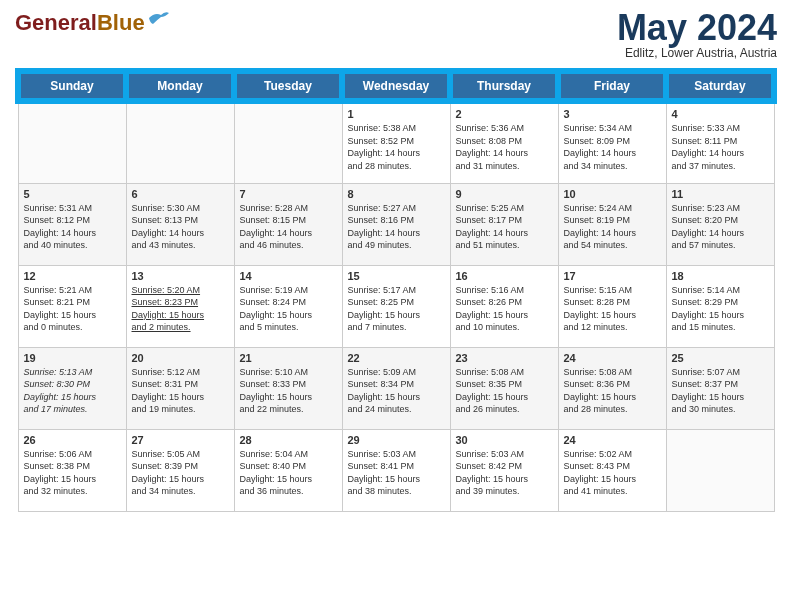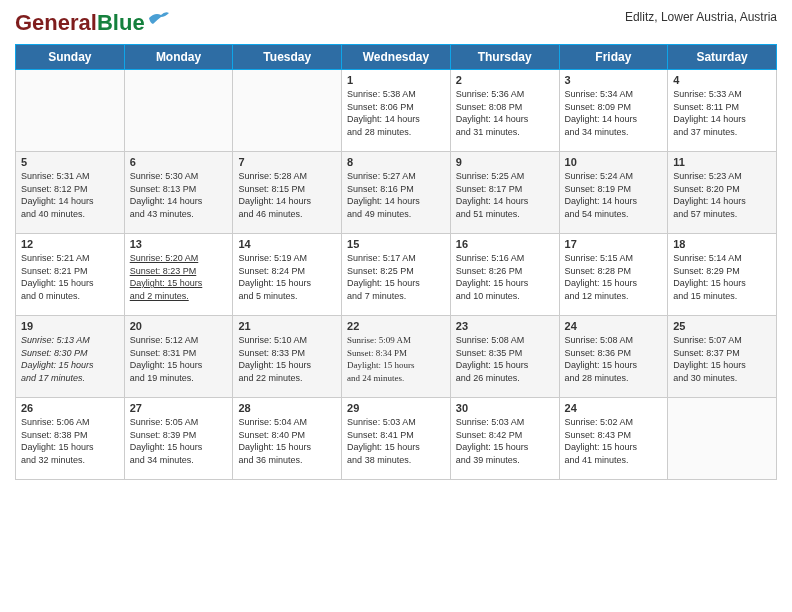--- a/index.html
+++ b/index.html
@@ -52,21 +52,21 @@
       border-collapse: collapse;
       table-layout: fixed;
     }
     thead th {
       background-color: #2e6da4;
       color: #fff;
       text-align: center;
       font-size: 12px;
       font-weight: bold;
       padding: 5px 3px;
-      border: 1px solid #0ea5e9;
+      border: 6px solid #0ea5e9;
     }
     tbody td {
       border: 1px solid #ccc;
       vertical-align: top;
       padding: 4px 5px;
       font-size: 9.5px;
       color: #333;
       height: 82px;
       background: #fff;
     }
@@ -89,28 +89,29 @@
     }
   </style>
 </head>
 <body>
 
 <div class="container">
   <div class="header">
     <div class="logo">
       <div style="display:flex; align-items:center;">
         <span class="logo-text">
-          <span>General</span><span style="color:#15803d;text-align:center;">Blue</span>
+          <span>General</span><span style="color:#a16207;text-align:center;">Blue</span>
         </span>
         <svg width="24" height="18" viewBox="0 0 24 18" style="margin-left:2px;margin-bottom:8px;">
           <path d="M2,8 Q8,2 14,5 Q18,1 22,3 Q18,7 14,7 Q10,10 6,14 Q3,13 2,8Z" fill="#4a9fd4"></path>
         </svg>
       </div>
     </div>
     <div class="title-block">
+      <div class="month-title">May 2024</div>
       <div class="location">Edlitz, Lower Austria, Austria</div>
     </div>
   </div>
 
   <table>
     <thead>
       <tr>
         <th>Sunday</th>
         <th>Monday</th>
         <th>Tuesday</th>
@@ -121,21 +122,21 @@
       </tr>
     </thead>
     <tbody id="calendar-body">
     <tr>
           <td class="empty"></td>
           <td class="empty"></td>
           <td class="empty"></td>
           <td>
             <div class="day-num">1</div>
             <div class="cell-info" style="white-space: pre-line;">Sunrise: 5:38 AM
-Sunset: 8:06 PM
+Sunset: 8:52 PM
 Daylight: 14 hours
 and 28 minutes.</div>
           </td>
           <td>
             <div class="day-num">2</div>
             <div class="cell-info" style="white-space: pre-line;">Sunrise: 5:36 AM
 Sunset: 8:08 PM
 Daylight: 14 hours
 and 31 minutes.</div>
           </td>
@@ -273,21 +274,21 @@
           </td>
           <td>
             <div class="day-num">21</div>
             <div class="cell-info" style="white-space: pre-line;">Sunrise: 5:10 AM
 Sunset: 8:33 PM
 Daylight: 15 hours
 and 22 minutes.</div>
           </td>
           <td>
             <div class="day-num">22</div>
-            <div class="cell-info" style="white-space: pre-line; font-family: Liberation Serif, serif;">Sunrise: 5:09 AM
+            <div class="cell-info" style="white-space: pre-line;">Sunrise: 5:09 AM
 Sunset: 8:34 PM
 Daylight: 15 hours
 and 24 minutes.</div>
           </td>
           <td>
             <div class="day-num">23</div>
             <div class="cell-info" style="white-space: pre-line;">Sunrise: 5:08 AM
 Sunset: 8:35 PM
 Daylight: 15 hours
 and 26 minutes.</div>

